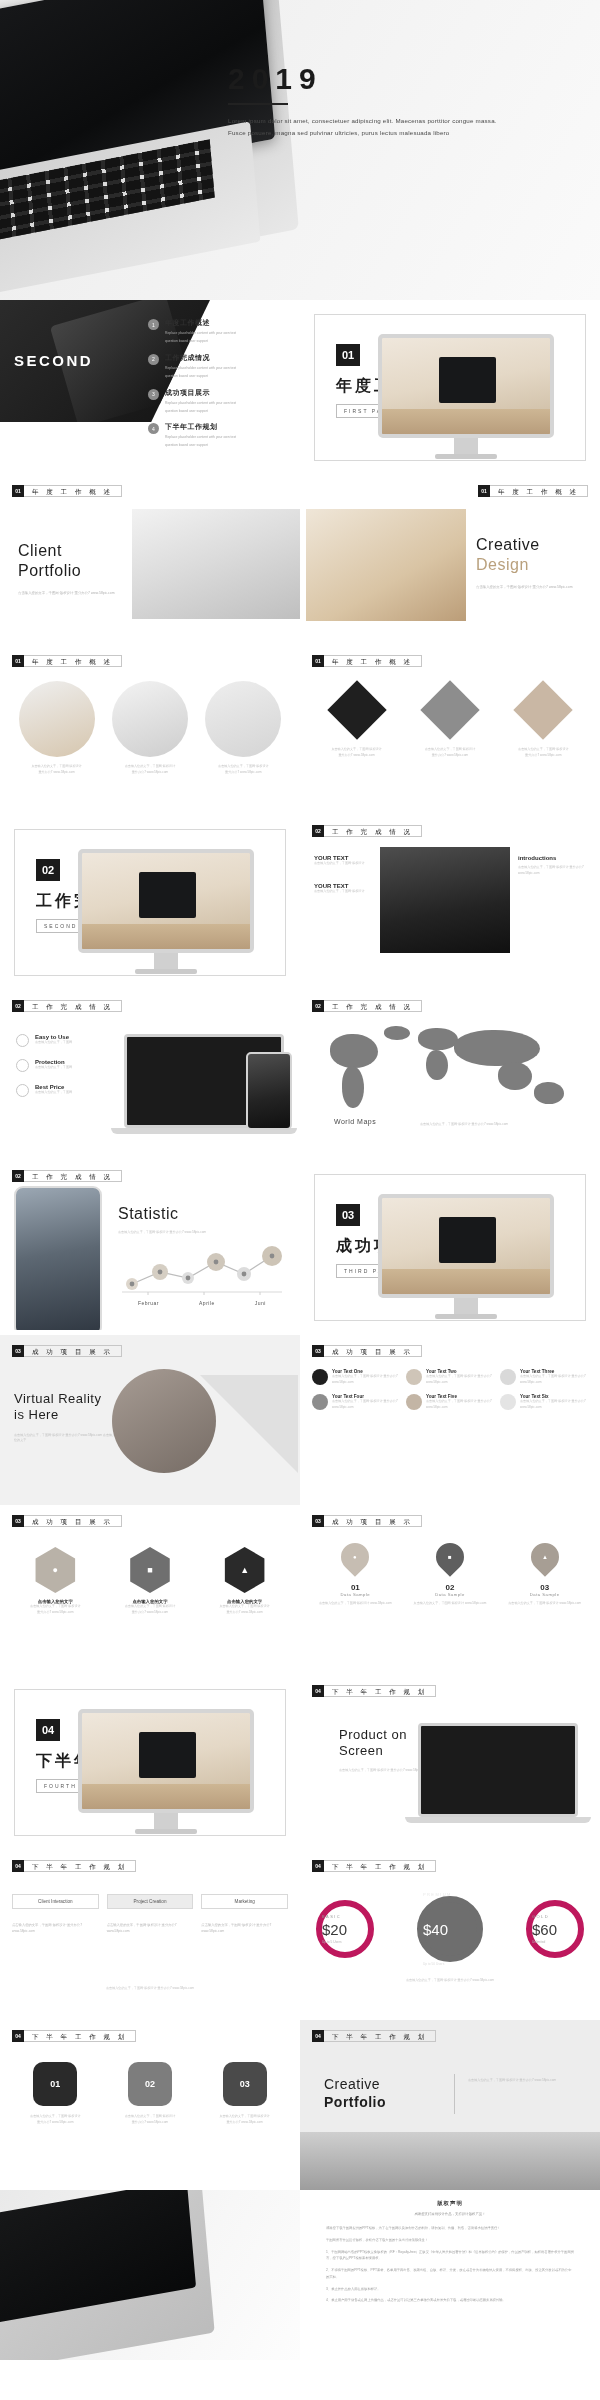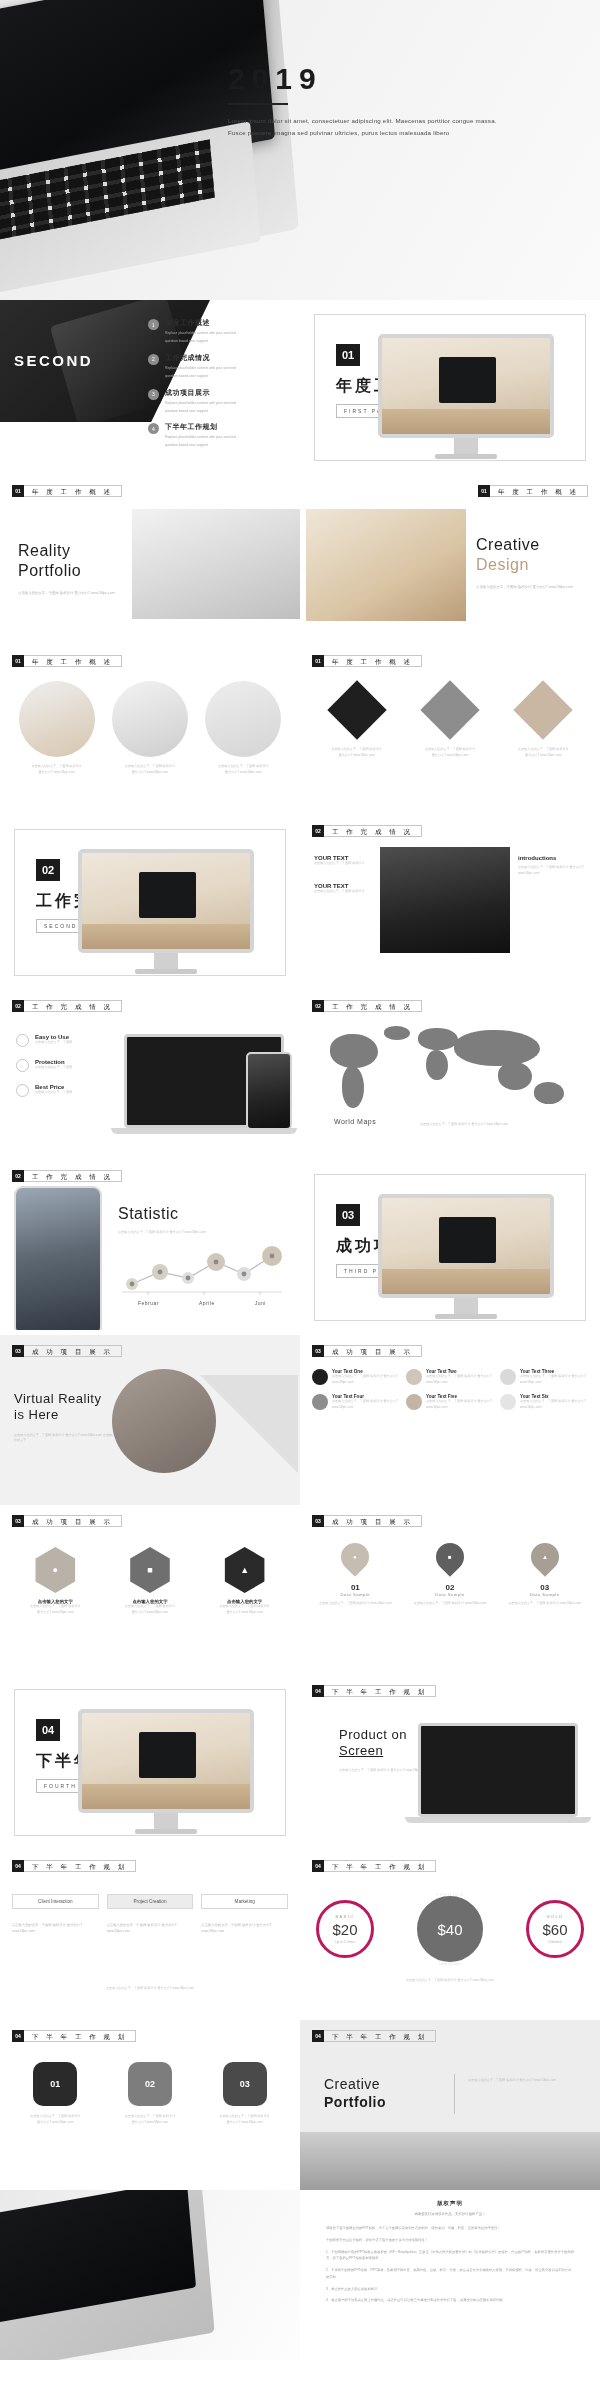--- a/index.html
+++ b/index.html
@@ -88,22 +88,22 @@
   .tinytext { font-size:3.1px; color:#bdbdbd; line-height:1.9; }
   .cap { font-size:5px; color:#555; letter-spacing:.5px;}
   .cap-b { font-size:6px; color:#2b2b2b; font-weight:700;}
 
   .circ { border-radius:50%; }
   .diamond { transform:rotate(45deg); }
 
   .footer-note { font-size:3.1px; color:#c2c2c2; text-align:center; }
 
   
-  .price-c { width:58px; height:58px; border-radius:50%; border:3px solid #be185d;
-     display:flex; flex-direction:column; align-items:center; justify-content:center;}
+  .price-c { width:58px; height:58px; border-radius:50%; border:6px solid #be185d;
+     display:flex; flex-direction:column; align-items:flex-start; justify-content:center;}
   .price-c.dark { background:#6e6e6e; border-color:#6e6e6e; color:#fff;}
   .price-lbl { font-size:4px; letter-spacing:1.4px; color:#9a9a9a;}
   .price-c.dark .price-lbl{ color:#e8e8e8;}
   .price-val { font-size:15px; color:#3a3a3a; font-weight:400; margin:2px 0;}
   .price-c.dark .price-val{ color:#fff;}
   .price-note{ font-size:3.2px; color:#b5b5b5;}
   .price-c.dark .price-note{ color:#dcdcdc;}
 
   
   .hex { width:46px; height:46px; background:#6d6d6d; clip-path:polygon(50% 0,93% 25%,93% 75%,50% 100%,7% 75%,7% 25%);
@@ -218,21 +218,21 @@
     </div>
   </div>
 
   <div class="row">
     <div class="half">
       <div class="hbadge hb-l">
         <div class="n">01</div>
         <div class="t">年 度 工 作 概 述</div>
       </div>
       <div style="position:absolute;left:18px;top:66px;width:110px;">
-        <div class="big-h">Reality</div>
+        <div class="big-h">Client</div>
         <div class="big-h">Portfolio</div>
         <div class="smalltext" style="margin-top:9px;">点击输入您的文字，千图网·版权设计·重分办公7 www.58pic.com</div>
       </div>
       <div class="ph ph-desk" style="position:absolute;left:132px;top:34px;width:168px;height:110px;"></div>
     </div>
 
     <div class="half">
       <div class="hbadge hb-r">
         <div class="n">01</div>
         <div class="t">年 度 工 作 概 述</div>
@@ -593,21 +593,21 @@
       </div>
     </div>
 
     <div class="half">
       <div class="hbadge hb-l">
         <div class="n">04</div>
         <div class="t">下 半 年 工 作 规 划</div>
       </div>
       <div style="position:absolute;left:14px;top:52px;width:96px;margin-left:25px;">
         <div class="big-h" style="font-size:13px;">Product on</div>
-        <div class="big-h" style="font-size:13px;text-decoration:underline;">Screen</div>
+        <div class="big-h" style="font-size:13px;">Screen</div>
         <div class="tinytext" style="margin-top:8px;">点击输入您的文字，千图网·版权设计·重分办公7 www.58pic.com</div>
       </div>
       <div class="lap" style="position:absolute;left:118px;top:48px;">
         <div class="lap-s ph-sky"></div>
         <div class="lap-b"></div>
       </div>
     </div>
   </div>
 
   <div class="row">

